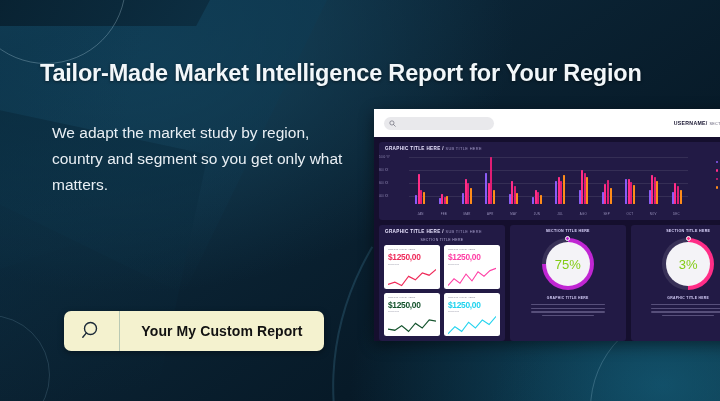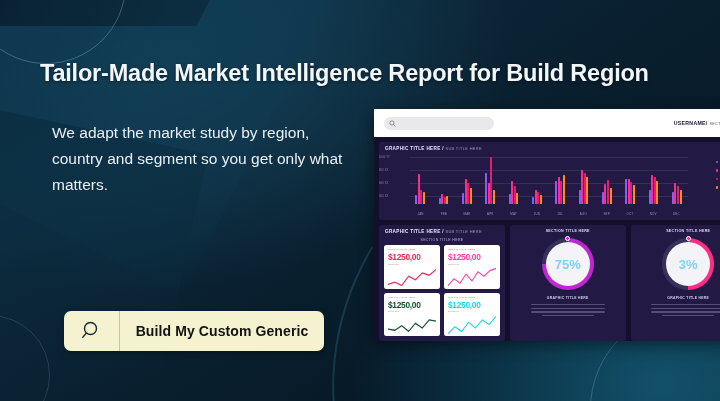--- a/index.html
+++ b/index.html
@@ -111,21 +111,21 @@
   .spark svg { display:block; width:100%; height:100%; }
 
   .gaugepanel { flex:1; display:flex; flex-direction:column; align-items:center;
     padding:0 5px 4px; }
   .gtitle { font-size:3.6px; font-weight:bold; color:#ddd6ff; letter-spacing:.35px;
     padding:4px 0 5px; }
   .gwrap { position:relative; width:52px; height:52px; }
   .gknob { position:absolute; width:5px; height:5px; border-radius:50%;
     background:#ff3ea5; border:1px solid #fff; }
   .gtext { position:absolute; inset:0; display:flex; align-items:center;
-    justify-content:center; font-size:13px; color:#7dd3fc; font-weight:700; }
+    justify-content:center; font-size:13px; color:#84cc16; font-weight:400; }
   .gcap { font-size:3.4px; font-weight:bold; color:#d6cffa; letter-spacing:.3px;
     margin-top:6px; }
   .glines { margin-top:4px; width:74px; }
   .gline { height:1.4px; background:rgba(190,182,225,.34); border-radius:1px;
     margin-bottom:2.2px; }
   .gline.s { width:70%; margin-left:15%; }
 </style>
 </head>
 <body>
 
@@ -137,34 +137,34 @@
     <div class="facet f3"></div>
     <div class="facet f4"></div>
     <div class="topstrip"></div>
     <div class="ring r1"></div>
     <div class="ring r2"></div>
     <div class="ring r3"></div>
     <div class="arc a1"></div>
     <div class="arc a2"></div>
   </div>
 
-  <h1 class="title">Tailor-Made Market Intelligence Report for Build Region</h1>
+  <h1 class="title">Tailor-Made Market Intelligence Report for Your Region</h1>
 
   <div class="copy">
     <p>We adapt the market study by region, country and segment so you get only what matters.</p>
   </div>
 
   <div class="cta">
     <div class="cta-ico">
       <svg width="22" height="22" viewBox="0 0 22 22">
         <circle cx="9.5" cy="8.5" r="6" fill="none" stroke="#1b2a38" stroke-width="1.4"></circle>
         <line x1="5.2" y1="13.1" x2="1.8" y2="17.2" stroke="#1b2a38" stroke-width="1.4" stroke-linecap="round"></line>
       </svg>
     </div>
-    <div class="cta-label">Build My Custom Generic</div>
+    <div class="cta-label">Your My Custom Report</div>
   </div>
 
   <div class="dash">
 
     <div class="dash-top">
       <div class="searchpill">
         <span>
           <svg width="7" height="7" viewBox="0 0 10 10">
             <circle cx="4.2" cy="4.2" r="3" fill="none" stroke="#6b6b78" stroke-width="1"></circle>
             <line x1="6.4" y1="6.4" x2="9" y2="9" stroke="#6b6b78" stroke-width="1" stroke-linecap="round"></line>

